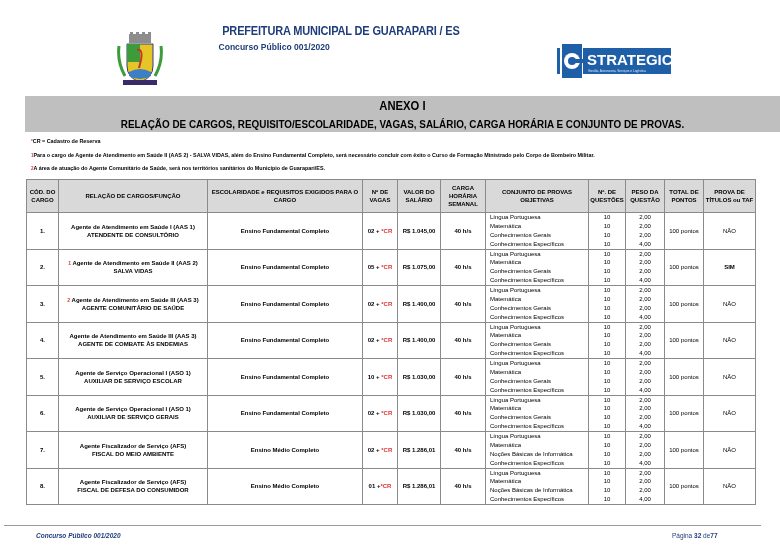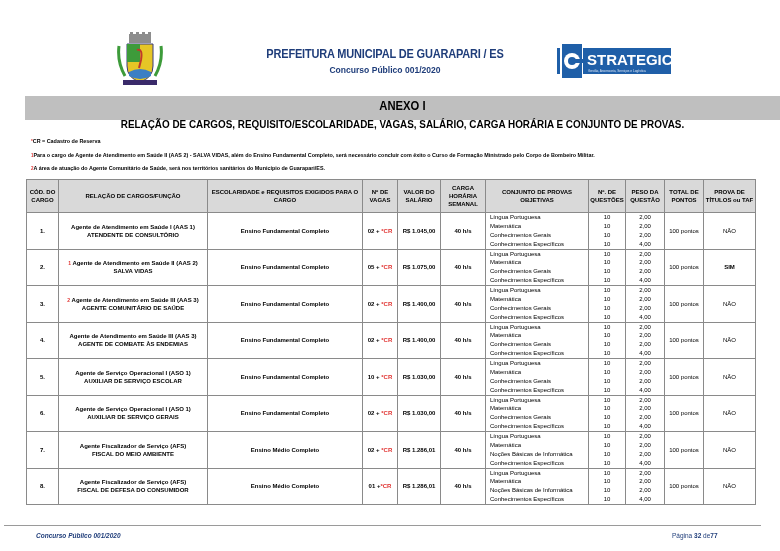--- a/index.html
+++ b/index.html
@@ -1,22 +1,22 @@
 <!DOCTYPE html>
 <html><head>
 <meta charset="utf-8">
 <style>
   html, body { margin: 0; padding: 0; background: #ffffff; }
   body { width: 780px; height: 551px; position: relative; overflow: hidden; font-family: "Liberation Sans", sans-serif; color: #000; }
   .logo-coat { position: absolute; left: 117px; top: 32px; width: 46px; height: 56px; }
-  .header-title { position: absolute; left: 200px; top: 47px; width: 370px; text-align: center; }
+  .header-title { position: absolute; left: 200px; top: 24px; width: 370px; }
   .header-title .t1 { font-size: 12.5px; font-weight: bold; color: #1f3d7a; letter-spacing: -0.2px; transform: scaleX(0.88); transform-origin: center; white-space: nowrap; }
   .header-title .t2 { font-size: 9.5px; font-weight: bold; color: #1f3d7a; margin-top: 3px; transform: scaleX(0.9); }
   .logo-strategic { position: absolute; left: 557px; top: 44px; width: 116px; height: 34px; }
-  .banner { position: absolute; left: 25px; top: 96px; width: 755px; height: 24px; background: #bfbfbf; }
+  .banner { position: absolute; left: 25px; top: 96px; width: 755px; height: 36px; background: #bfbfbf; }
   .banner .b1 { position: absolute; left: 0; top: 3px; width: 755px; text-align: center; font-size: 12.5px; font-weight: bold; transform: scaleX(0.9); }
   .banner .b2 { position: absolute; left: 0; top: 22px; width: 755px; text-align: center; font-size: 11.5px; font-weight: bold; transform: scaleX(0.86); white-space: nowrap; }
   .note { position: absolute; left: 31px; font-size: 6px; font-weight: bold; white-space: nowrap; transform: scaleX(0.9); transform-origin: left; }
   .note .red { color: #e0312f; font-size: 5px; vertical-align: top; }
   table.cargos { position: absolute; left: 26px; top: 179px; border-collapse: collapse; table-layout: fixed; }
   table.cargos th, table.cargos td { border: 1px solid #8a8a8a; padding: 0; font-size: 6px; text-align: center; vertical-align: middle; }
   table.cargos th { background: #d9d9d9; font-weight: bold; height: 32px; line-height: 8px; }
   table.cargos td { height: 35.5px; }
   td.cod { font-weight: bold; font-size: 7px; }
   td.cargo { font-weight: bold; line-height: 8px; }

